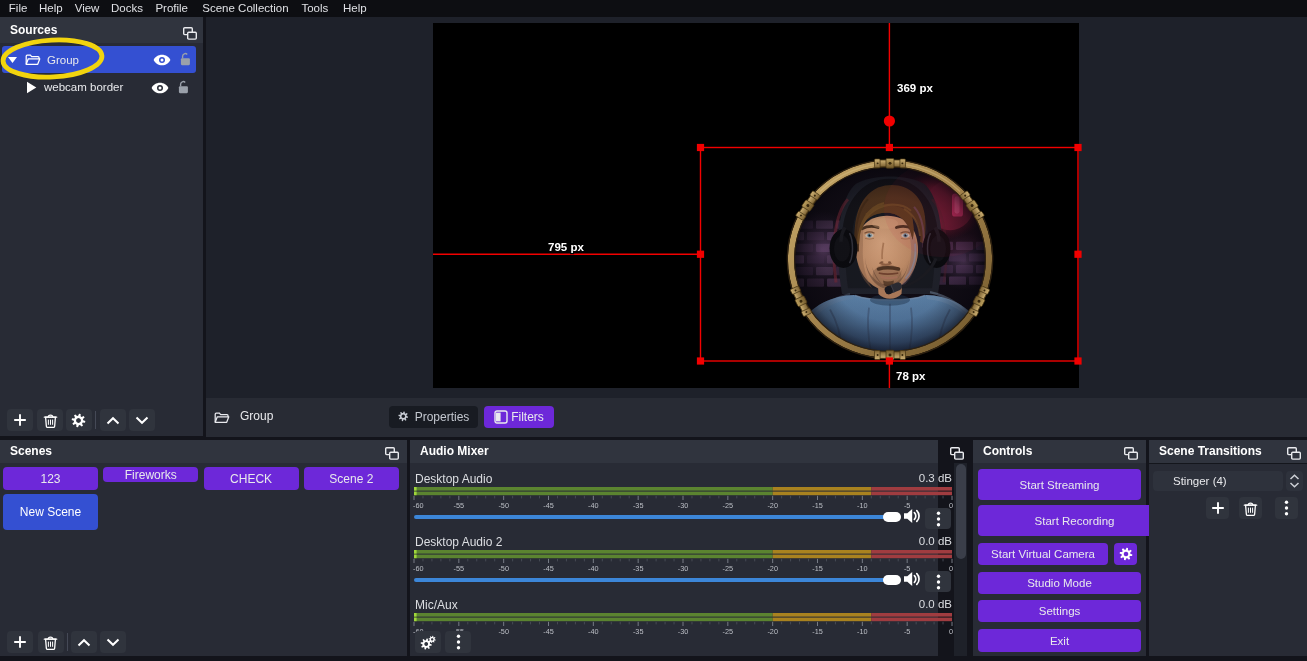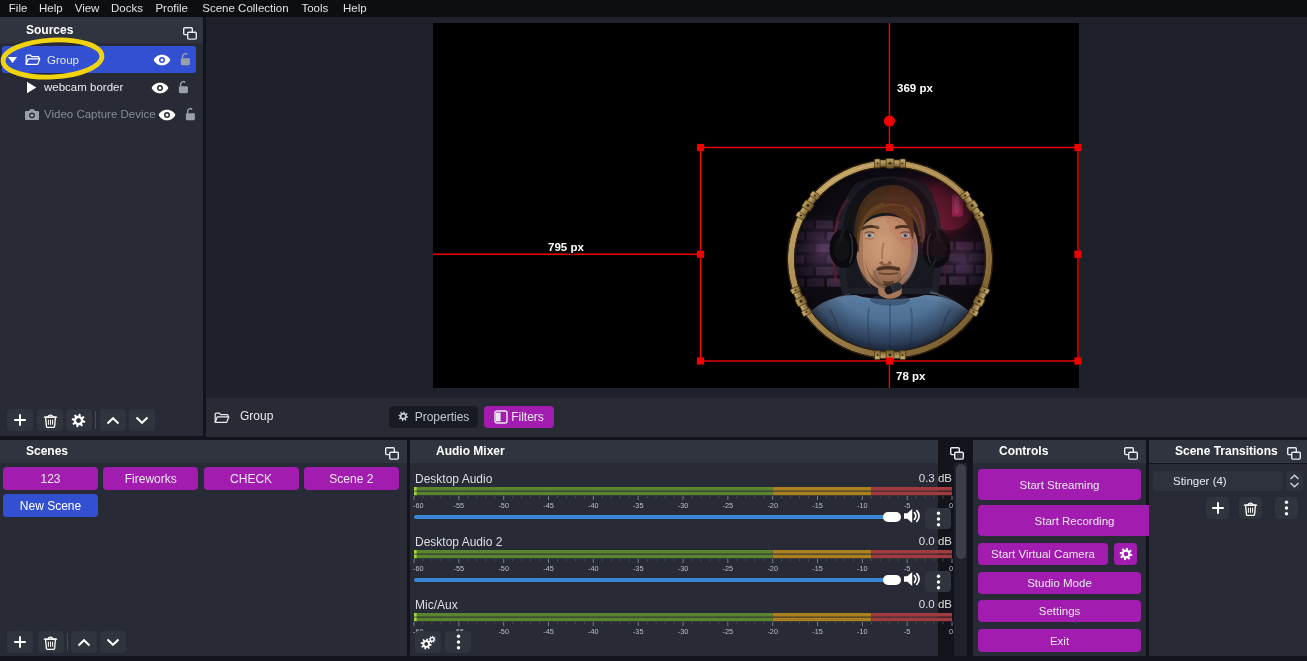--- a/index.html
+++ b/index.html
@@ -2,23 +2,23 @@
 <html><head><meta charset="utf-8"><style>
 *{margin:0;padding:0;box-sizing:border-box}
 html,body{width:1307px;height:661px;background:#13141b;overflow:hidden;
  font-family:"Liberation Sans",sans-serif;-webkit-font-smoothing:antialiased}
 .abs{position:absolute}
 #menubar{left:0;top:0;width:1307px;height:17px;background:#0d0e12;color:#dfe0e4;font-size:11.5px}
 #menubar span{position:absolute;top:1.5px}
 .dock{background:#282b35;position:absolute}
 .dhdr{position:absolute;left:0;right:0;top:0;height:23px;background:#30343e;color:#fff;
  font-size:12px;font-weight:bold;line-height:23px}
-.dhdr .t{margin-left:26px}
+.dhdr .t{margin-left:10px}
 .ficon{position:absolute;top:5px}
-.btn{position:absolute;background:#a21caf;border-radius:4px;color:#e8e9ec;font-size:12px;
+.btn{position:absolute;background:#6d28d9;border-radius:4px;color:#e8e9ec;font-size:12px;
  display:flex;align-items:center;justify-content:center}
 .tbtn{position:absolute;width:26px;height:22px;background:#30343d;border-radius:4px;
  display:flex;align-items:center;justify-content:center}
 .srow{position:absolute;left:0;width:203px;height:27px;display:flex;align-items:center;color:#e8e9ec;font-size:11.5px}
 #preview{left:206px;top:17px;width:1101px;height:420px;background:#1e212a}
 #canvas{position:absolute;left:433px;top:23px;width:646px;height:365px;background:#000}
 #ctxbar{left:206px;top:398px;width:1101px;height:39px;background:#282b34}
 .mlabel{position:absolute;color:#dcdee2;font-size:12px}
 .mdb{position:absolute;color:#dcdee2;font-size:11.5px;text-align:right;width:60px}
 .mtrack{position:absolute;height:4px;background:#3c86d8;border-radius:2px}
@@ -88,37 +88,20 @@
       <span class="abs" style="left:151px;top:8px"><svg width="18" height="12" viewBox="0 0 18 12">
           <path d="M9 0.7C5.2 0.7 2 2.9 0.6 5.9c1.4 3 4.6 5.3 8.4 5.3s7-2.3 8.4-5.3C16 2.9 12.8 0.7 9 0.7z" fill="#fff"></path>
           <circle cx="9" cy="5.9" r="3" fill="#282b35"></circle>
           <circle cx="9" cy="5.9" r="1.5" fill="#fff"></circle>
         </svg></span>
       <span class="abs" style="left:177px;top:6px"><svg width="13" height="14" viewBox="0 0 13 14">
           <path d="M3.6 6.4V4.3a2.7 2.7 0 0 1 4.6-1.9" fill="none" stroke="#9aa0aa" stroke-width="1.4"></path>
           <rect x="1.9" y="6.2" width="9" height="7" rx="1.1" fill="#9aa0aa"></rect>
         </svg></span>
     </div>
-<div class="srow" style="top:83.5px;color:#868b94">
-      <span class="abs" style="left:24px;top:7px"><svg width="16" height="13" viewBox="0 0 16 13">
-          <path d="M5 3.1l1.1-1.8h3.8L11 3.1h3a1 1 0 0 1 1 1v7a1 1 0 0 1-1 1H2a1 1 0 0 1-1-1v-7a1 1 0 0 1 1-1z" fill="#9aa0aa"></path>
-          <circle cx="8" cy="7.3" r="2.9" fill="#22252e"></circle>
-          <circle cx="8" cy="7.3" r="1.6" fill="#9aa0aa"></circle>
-        </svg></span>
-      <span style="margin-left:44px">Video Capture Device</span>
-      <span class="abs" style="left:158px;top:8px"><svg width="18" height="12" viewBox="0 0 18 12">
-          <path d="M9 0.7C5.2 0.7 2 2.9 0.6 5.9c1.4 3 4.6 5.3 8.4 5.3s7-2.3 8.4-5.3C16 2.9 12.8 0.7 9 0.7z" fill="#fff"></path>
-          <circle cx="9" cy="5.9" r="3" fill="#282b35"></circle>
-          <circle cx="9" cy="5.9" r="1.5" fill="#fff"></circle>
-        </svg></span>
-      <span class="abs" style="left:184px;top:6px"><svg width="13" height="14" viewBox="0 0 13 14">
-          <path d="M3.6 6.4V4.3a2.7 2.7 0 0 1 4.6-1.9" fill="none" stroke="#9aa0aa" stroke-width="1.4"></path>
-          <rect x="1.9" y="6.2" width="9" height="7" rx="1.1" fill="#9aa0aa"></rect>
-        </svg></span>
-    </div>
 <svg class="abs" style="left:0;top:0;overflow:visible" width="203" height="90" viewBox="0 0 203 90">
       <ellipse cx="52.5" cy="41.5" rx="49.5" ry="18.5" fill="none" stroke="#f2d40e" stroke-width="4.8" transform="rotate(-3 52.5 41.5)"></ellipse>
     </svg>
 <div class="tbtn" style="left:6.5px;top:392px">
       <svg width="14" height="14" viewBox="0 0 14 14">
         <path d="M7 1.2v11.6M1.2 7h11.6" stroke="#fff" stroke-width="1.9"></path>
       </svg>
     </div>
 <div class="tbtn" style="left:37px;top:392px">
       <svg width="15" height="15" viewBox="0 0 15 15">
@@ -146,24 +129,24 @@
       </svg>
     </div>
 <div class="abs" style="left:95.4px;top:394px;width:1px;height:18px;background:#454956"></div>
 </div>
 <div class="dock" style="left:0;top:440px;width:407px;height:216px">
 <div class="dhdr"><span class="t">Scenes</span><span class="ficon" style="left:385px"><svg width="14" height="13" viewBox="0 0 14 13">
           <rect x="0.7" y="0.7" width="8.6" height="6.9" rx="1" fill="none" stroke="#e9eaee" stroke-width="1.4"></rect>
           <rect x="4.7" y="5.2" width="8.6" height="6.9" rx="1" fill="#30343e" stroke="#e9eaee" stroke-width="1.4"></rect>
         </svg></span></div>
 <div class="btn" style="left:3.0px;top:27px;width:95px;height:23px">123</div>
-<div class="btn" style="left:103.3px;top:27px;width:95px;height:23px">Fireworks</div>
+<div class="btn" style="left:103.3px;top:27px;width:95px;height:15px">Fireworks</div>
 <div class="btn" style="left:203.6px;top:27px;width:95px;height:23px">CHECK</div>
 <div class="btn" style="left:303.9px;top:27px;width:95px;height:23px">Scene 2</div>
-<div class="btn" style="left:3px;top:54px;width:95px;height:23px;background:#3450d2;color:#fff">New Scene</div>
+<div class="btn" style="left:3px;top:54px;width:95px;height:36px;background:#3450d2;color:#fff">New Scene</div>
 <div class="tbtn" style="left:7px;top:191px">
       <svg width="14" height="14" viewBox="0 0 14 14">
         <path d="M7 1.2v11.6M1.2 7h11.6" stroke="#fff" stroke-width="1.9"></path>
       </svg>
     </div>
 <div class="tbtn" style="left:37.5px;top:191px">
       <svg width="15" height="15" viewBox="0 0 15 15">
         <g stroke="#fff" fill="none">
           <path d="M2.6 4.2h9.8l-.75 9a1.3 1.3 0 0 1-1.3 1.2H4.65a1.3 1.3 0 0 1-1.3-1.2z" stroke-width="1.3"></path>
           <path d="M1.3 4.2h12.4" stroke-width="1.3" stroke-linecap="round"></path>

